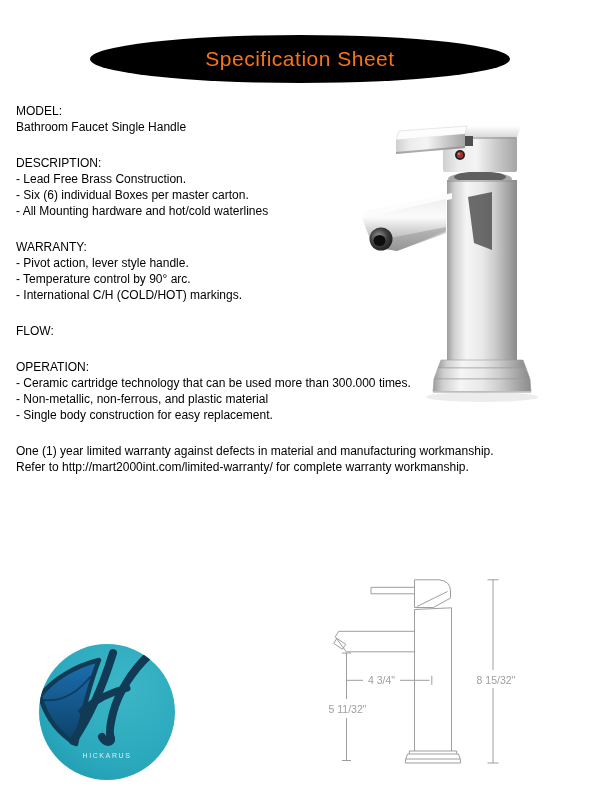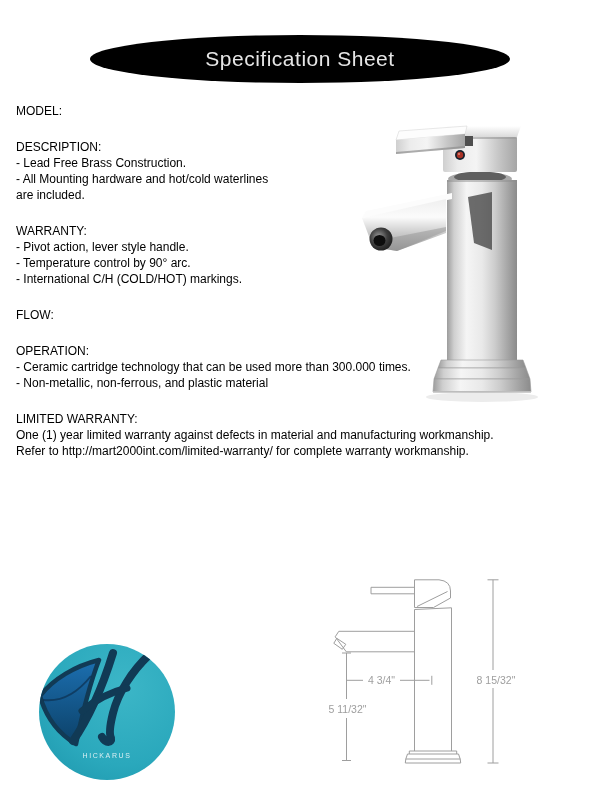--- a/index.html
+++ b/index.html
@@ -1,20 +1,20 @@
 <!DOCTYPE html>
 <html><head>
 <meta charset="utf-8">
 <style>
   html,body{margin:0;padding:0;background:#fff;}
   .page{position:relative;width:600px;height:800px;background:#ffffff;overflow:hidden;
         font-family:"Liberation Sans",sans-serif;color:#000;}
   .banner{position:absolute;left:90px;top:35px;width:420px;height:48px;background:#000;
           border-radius:50%;display:flex;align-items:center;justify-content:center;}
-  .banner-title{color:#e5e5e5;font-size:21px;letter-spacing:.5px;white-space:nowrap;}
+  .banner-title{color:#f97316;font-size:21px;letter-spacing:.5px;white-space:nowrap;}
   .content{position:absolute;left:16px;top:103px;width:560px;font-size:12px;line-height:16px;}
   .section{margin:0 0 20px 0;}
   .section div{white-space:nowrap;}
   .abs{position:absolute;}
   svg text{font-family:"Liberation Sans",sans-serif;}
 </style>
 </head>
 <body>
 
 <div class="page">
@@ -103,48 +103,49 @@
       <polygon points="98,268 186,268 190,279 94,279" fill="url(#colG)" stroke="#9a9a9a" stroke-width="0.6"></polygon>
       <polygon points="94,279 190,279 191,292 93,292" fill="url(#colG)" stroke="#9a9a9a" stroke-width="0.6"></polygon>
       <rect x="93" y="291" width="98" height="1.5" fill="#bdbdbd"></rect>
     </g>
   </svg>
 
   <div class="content">
 
     <div class="section">
       <div>MODEL:</div>
+      <div>Bathroom Faucet Single Handle</div>
     </div>
 
     <div class="section">
       <div>DESCRIPTION:</div>
       <div>- Lead Free Brass Construction.</div>
+      <div>- Six (6) individual Boxes per master carton.</div>
       <div>- All Mounting hardware and hot/cold waterlines</div>
-      <div>are included.</div>
     </div>
 
     <div class="section">
       <div>WARRANTY:</div>
       <div>- Pivot action, lever style handle.</div>
       <div>- Temperature control by 90° arc.</div>
       <div>- International C/H (COLD/HOT) markings.</div>
     </div>
 
     <div class="section">
       <div>FLOW:</div>
     </div>
 
     <div class="section">
       <div>OPERATION:</div>
       <div>- Ceramic cartridge technology that can be used more than 300.000 times.</div>
       <div>- Non-metallic, non-ferrous, and plastic material</div>
-    </div>
-
-    <div class="section">
-      <div>LIMITED WARRANTY:</div>
+      <div>- Single body construction for easy replacement.</div>
+    </div>
+
+    <div class="section">
       <div>One (1) year limited warranty against defects in material and manufacturing workmanship.</div>
       <div>Refer to http://mart2000int.com/limited-warranty/ for complete warranty workmanship.</div>
     </div>
 
   </div>
 
   <svg class="abs" style="left:37px;top:642px;" width="140" height="140" viewBox="0 0 140 140">
     <defs>
       <radialGradient id="tealG" cx="0.62" cy="0.32" r="0.95">
         <stop offset="0" stop-color="#3cb6c7"></stop>

